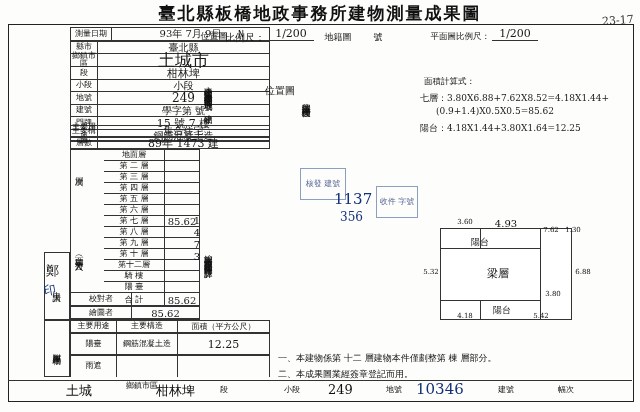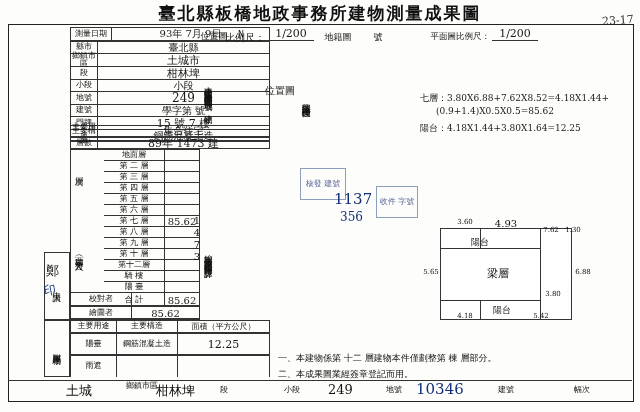--- a/index.html
+++ b/index.html
@@ -59,21 +59,21 @@
 
   <div style="position:absolute;left:238px;top:30px;font-size:8px;">N</div>
 
   <div class="bx" style="left:70px;top:41px;width:200px;height:100px;">
     <div class="row" style="height:12px;">
       <div class="lab">縣市</div>
       <div class="val hand">臺北縣</div>
     </div>
     <div class="row" style="height:13px;">
       <div class="lab">鄉鎮市區</div>
-      <div class="val hand" style="font-size:11px;">土城市</div>
+      <div class="val hand" style="font-size:17px;">土城市</div>
     </div>
     <div class="row" style="height:13px;">
       <div class="lab">段</div>
       <div class="val hand" style="font-size:11px;">柑林埤</div>
     </div>
     <div class="row" style="height:12px;">
       <div class="lab">小段</div>
       <div class="val">小段</div>
     </div>
     <div class="row" style="height:13px;">
@@ -206,57 +206,58 @@
   </div>
 
   <div class="cellt" style="position:absolute;left:250px;top:84px;width:60px;font-size:10px;">位置圖</div>
   <div class="vlabelbox" style="left:300px;top:96px;font-size:9px;">位置圖繪於後面</div>
 
   <div class="stamp" style="left:300px;top:168px;width:44px;height:30px;">核發 建號</div>
   <div class="stamp" style="left:376px;top:186px;width:40px;height:30px;border-style:solid;">收件 字號</div>
   <div class="hand blue" style="position:absolute;left:334px;top:190px;font-size:15px;">1137</div>
   <div class="hand blue" style="position:absolute;left:340px;top:210px;font-size:12px;">356</div>
 
+  <div class="fine" style="position:absolute;left:424px;top:76px;width:200px;">面積計算式：</div>
   <div class="hand" style="position:absolute;left:420px;top:92px;width:210px;font-size:9px;line-height:1.5;">七層：3.80X6.88+7.62X8.52=4.18X1.44+</div>
   <div class="hand" style="position:absolute;left:436px;top:106px;width:210px;font-size:9px;">(0.9+1.4)X0.5X0.5=85.62</div>
   <div class="hand" style="position:absolute;left:420px;top:122px;width:210px;font-size:9px;">陽台：4.18X1.44+3.80X1.64=12.25</div>
 
   <div class="bx" style="left:440px;top:228px;width:132px;height:92px;background:#fff;"></div>
 
   <div class="hline" style="left:440px;top:248px;width:100px;"></div>
   <div class="hline" style="left:440px;top:300px;width:100px;"></div>
   <div class="vline" style="left:540px;top:228px;height:92px;"></div>
   <div class="vline" style="left:480px;top:300px;height:20px;"></div>
   <div class="vline" style="left:480px;top:228px;height:20px;"></div>
 
   <div class="cellt" style="position:absolute;left:460px;top:236px;width:40px;font-size:9px;">陽台</div>
   <div class="cellt" style="position:absolute;left:478px;top:266px;width:40px;font-size:11px;">梁層</div>
   <div class="cellt" style="position:absolute;left:482px;top:304px;width:40px;font-size:9px;">陽台</div>
 
   <div class="cellt" style="position:absolute;left:452px;top:218px;width:26px;font-size:7px;">3.60</div>
   <div class="cellt" style="position:absolute;left:493px;top:218px;width:26px;font-size:10px;text-align:center;">4.93</div>
   <div class="cellt" style="position:absolute;left:540px;top:226px;width:22px;font-size:7px;">7.62</div>
   <div class="cellt" style="position:absolute;left:562px;top:226px;width:22px;font-size:7px;">1.30</div>
-  <div class="cellt" style="position:absolute;left:420px;top:268px;width:22px;font-size:7px;">5.65</div>
+  <div class="cellt" style="position:absolute;left:420px;top:268px;width:22px;font-size:7px;">5.32</div>
   <div class="cellt" style="position:absolute;left:572px;top:268px;width:22px;font-size:7px;">6.88</div>
   <div class="cellt" style="position:absolute;left:452px;top:312px;width:26px;font-size:7px;">4.18</div>
   <div class="cellt" style="position:absolute;left:528px;top:312px;width:26px;font-size:7px;">5.42</div>
   <div class="cellt" style="position:absolute;left:540px;top:290px;width:26px;font-size:7px;">3.80</div>
 
   <div class="footline" style="left:278px;top:352px;width:350px;">一、本建物係第 十二 層建物本件僅劃整第 棟 層部分。</div>
   <div class="footline" style="left:278px;top:368px;width:350px;">二、本成果圖業經簽章登記而用。</div>
 
   <div class="hline" style="left:8px;top:380px;width:624px;"></div>
 
   <div class="bottombar">
     <div class="bb handbig" style="left:58px;top:2px;">土城</div>
     <div class="bb bblab" style="left:118px;top:0px;">鄉鎮市區</div>
     <div class="bb handbig" style="left:148px;top:2px;">柑林埤</div>
     <div class="bb bblab" style="left:212px;top:4px;">段</div>
     <div class="bb bblab" style="left:276px;top:4px;">小段</div>
     <div class="bb handbig" style="left:320px;top:2px;">249</div>
     <div class="bb bblab" style="left:378px;top:4px;">地號</div>
     <div class="bb hand blue" style="left:408px;top:0px;font-size:15px;">10346</div>
     <div class="bb bblab" style="left:490px;top:4px;">建號</div>
-    <div class="bb bblab" style="left:566px;top:4px;">幅次</div>
+    <div class="bb bblab" style="left:550px;top:4px;">幅次</div>
   </div>
 
 </div>
 
 </body></html>

